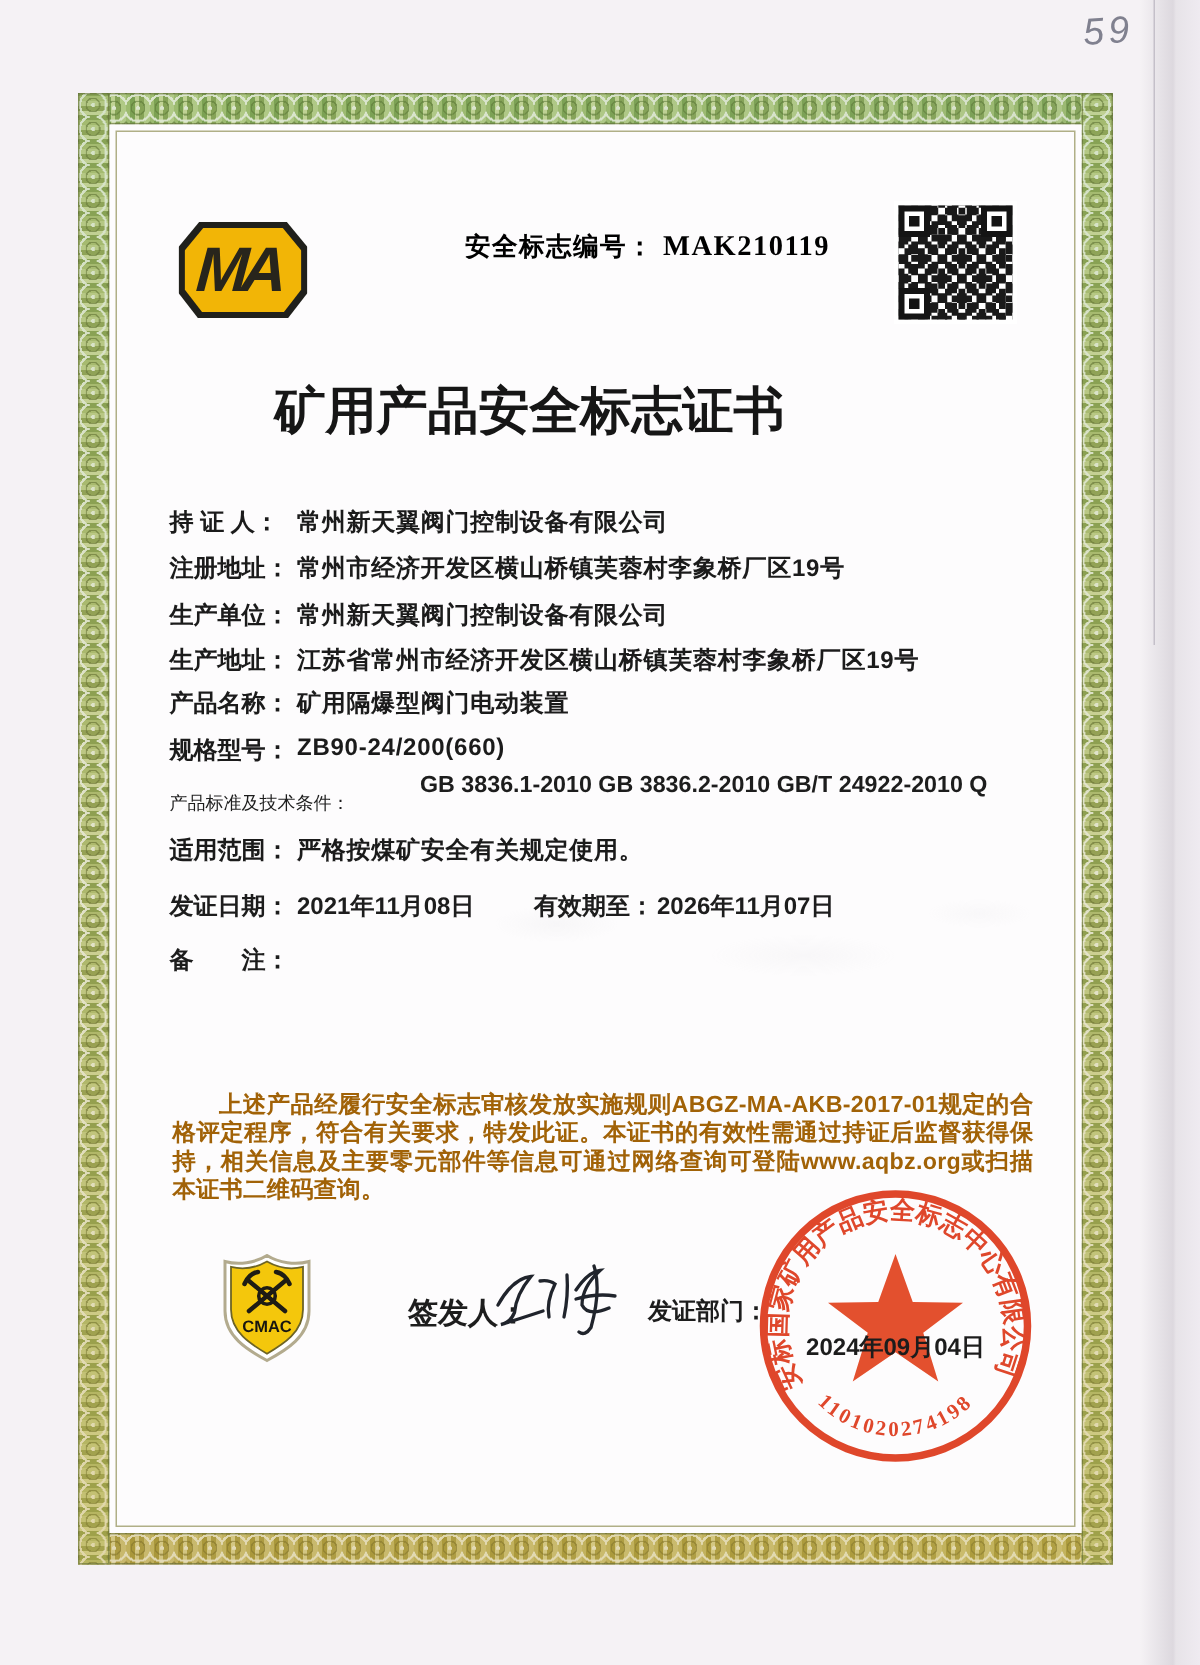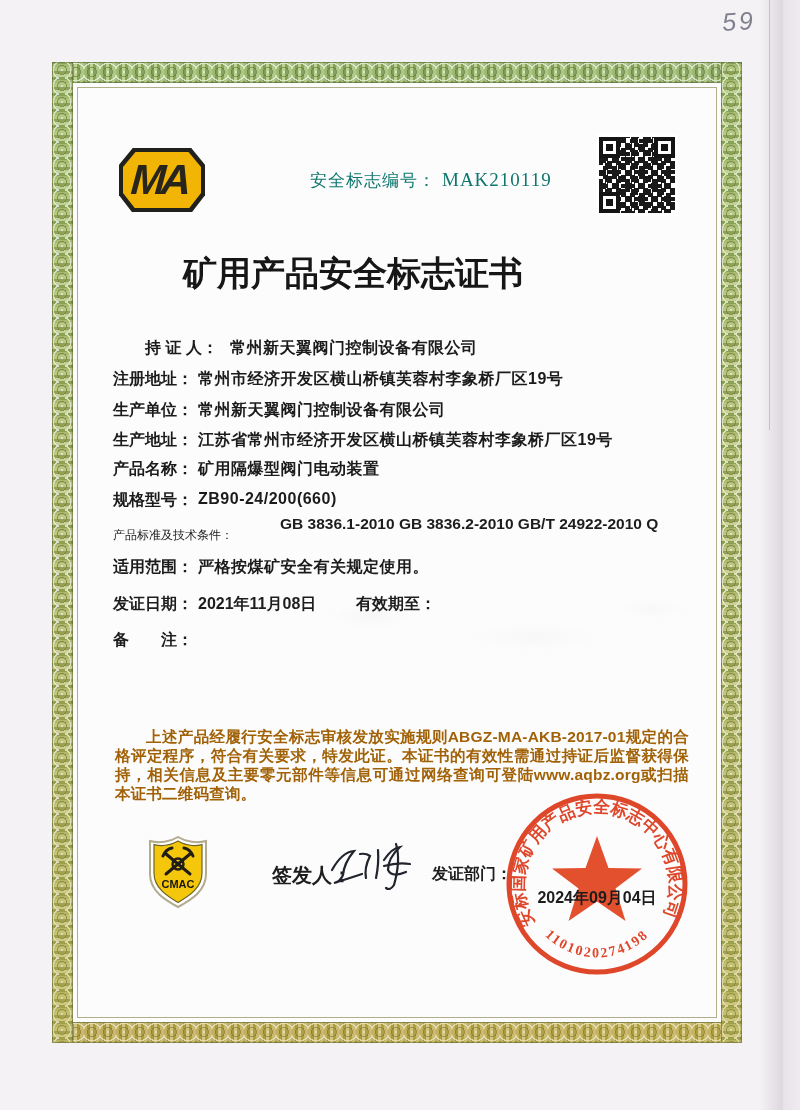--- a/index.html
+++ b/index.html
@@ -66,42 +66,42 @@
   .ma-badge{left:119px;top:148px;width:86px;height:64px;}
   .ma-outer{position:absolute;inset:0;background:#20201c;
     clip-path:polygon(16% 0,84% 0,100% 26%,100% 74%,85% 100%,15% 100%,0 74%,0 26%);}
   .ma-inner{position:absolute;inset:4px;background:#f2b506;
     clip-path:polygon(16% 0,84% 0,100% 27%,100% 73%,85% 100%,15% 100%,0 73%,0 27%);
     display:flex;align-items:center;justify-content:center;}
   .ma-text{font-weight:900;font-style:italic;font-size:42px;letter-spacing:-5px;
     color:#28251c;transform:skewX(-4deg) translateX(-3px);line-height:1;
     font-family:"Liberation Sans","DejaVu Sans",sans-serif;}
   
-  .header-line{left:310px;top:169px;font-size:17px;font-weight:400;color:#0f766e;letter-spacing:1px;}
+  .header-line{left:310px;top:153px;font-size:17px;font-weight:700;color:#000000;letter-spacing:1px;}
   .header-line .num{font-family:"Liberation Serif","DejaVu Serif",serif;font-size:19px;letter-spacing:1px;margin-left:6px;}
   
   .qr{left:596px;top:134px;width:82px;height:82px;background:#fff;padding:3px;box-sizing:border-box;}
   .qr-field{position:absolute;inset:3px;
     background:
       repeating-conic-gradient(#191919 0% 25%,transparent 0% 50%),
       repeating-conic-gradient(#191919 0% 25%,transparent 0% 50%);
     background-size:13px 13px,9px 9px;
     background-position:0 0,4px 6px;}
   .finder{position:absolute;width:21px;height:21px;border:4px solid #141414;background:#fff;box-sizing:border-box;}
   .finder::after{content:"";position:absolute;inset:3px;background:#141414;}
   .finder.tl{left:3px;top:3px;} .finder.tr{right:3px;top:3px;} .finder.bl{left:3px;bottom:3px;}
   
   .title{left:113px;top:251px;width:480px;text-align:center;
     font-size:34px;font-weight:900;color:#161616;letter-spacing:0px;
     font-family:"Liberation Serif","DejaVu Serif",serif;}
   
   .row{left:113px;width:600px;display:flex;font-weight:700;font-size:16px;color:#1b1b1b;}
   .row .lbl{width:85px;flex:0 0 85px;letter-spacing:0px;}
   .row .val{flex:1;letter-spacing:.5px;}
-  .r0{top:338px;margin-left:32px;} .r1{top:369px;} .r2{top:400px;} .r3{top:430px;} .r4{top:459px;} .r5{top:490px;}
+  .r0{top:338px;} .r1{top:369px;} .r2{top:400px;} .r3{top:430px;} .r4{top:459px;} .r5{top:490px;}
   .std-label{left:113px;top:527px;font-weight:400;font-size:12px;}
   .std-val{left:280px;top:515px;width:430px;font-weight:700;font-size:15.5px;line-height:18px;letter-spacing:0;}
   .scope{top:557px;}
   .dates{left:113px;top:594px;width:600px;display:flex;font-weight:700;font-size:16px;}
   .dates .dl1{width:85px;flex:0 0 85px;}
   .dates .dv1{width:158px;flex:0 0 158px;}
   .dates .dl2{width:82px;flex:0 0 82px;margin-left:0px;}
   .dates .dv2{flex:1;}
   .remark{left:113px;top:630px;font-weight:700;font-size:16px;text-align:center;}
   
@@ -184,20 +184,21 @@
 
 <div class="abs row scope">
   <span class="lbl">适用范围：</span>
   <span class="val">严格按煤矿安全有关规定使用。</span>
 </div>
 
 <div class="abs dates">
   <span class="dl1">发证日期：</span>
   <span class="dv1">2021年11月08日</span>
   <span class="dl2">有效期至：</span>
+  <span class="dv2">2026年11月07日</span>
 </div>
 
 <div class="abs remark">备　　注：</div>
 
 <div class="abs statement">上述产品经履行安全标志审核发放实施规则ABGZ-MA-AKB-2017-01规定的合格评定程序，符合有关要求，特发此证。本证书的有效性需通过持证后监督获得保持，相关信息及主要零元部件等信息可通过网络查询可登陆www.aqbz.org或扫描本证书二维码查询。</div>
 
 <div class="abs cmac">
   <svg width="62" height="74" viewBox="0 0 62 74">
     <path d="M31 1 C39 6 50 7.5 59 5 L59 38 C59 55 44 64 31 71 C18 64 3 55 3 38 L3 5 C12 7.5 23 6 31 1 Z" fill="#ffffff" stroke="#b3ab8e" stroke-width="2"></path>
     <path d="M31 5 C38 9 47 10.5 55 8.6 L55 37 C55 52 42 60 31 66.5 C20 60 7 52 7 37 L7 8.6 C15 10.5 24 9 31 5 Z" fill="#f4c70c" stroke="#6d6426" stroke-width="1.2"></path>

